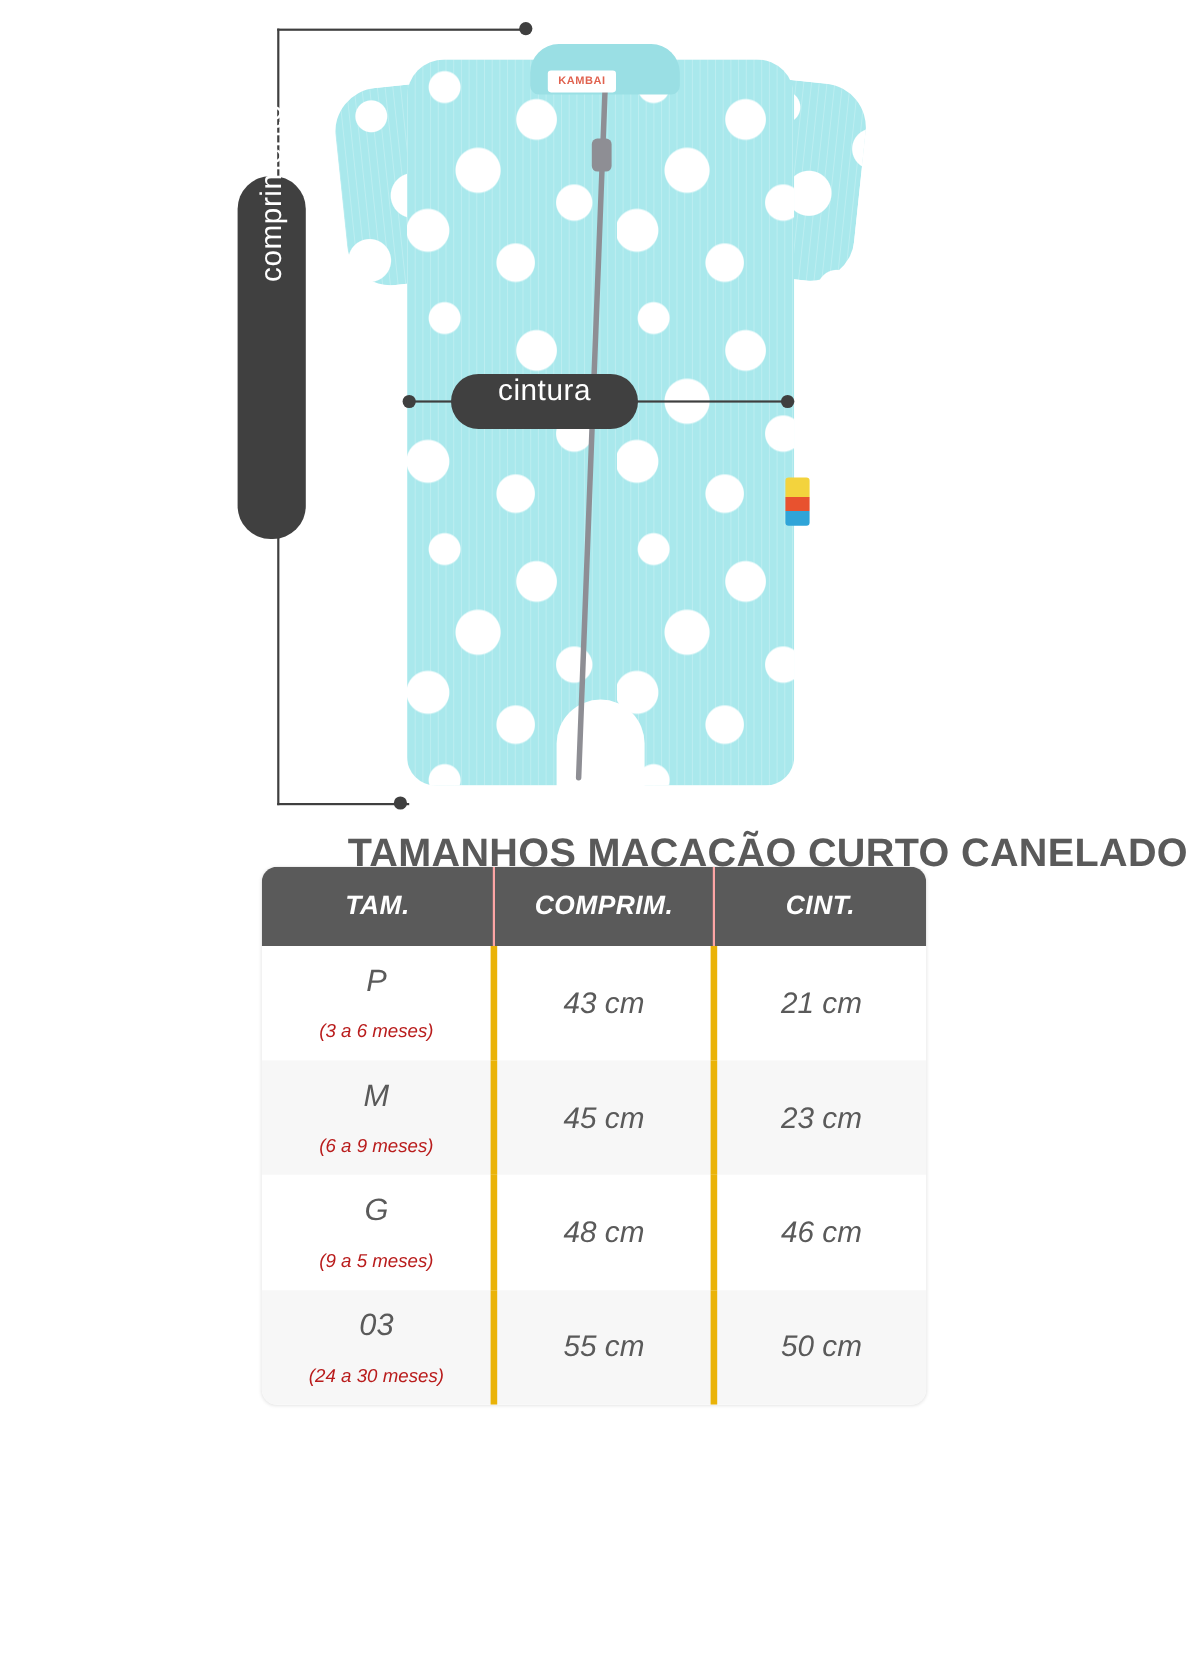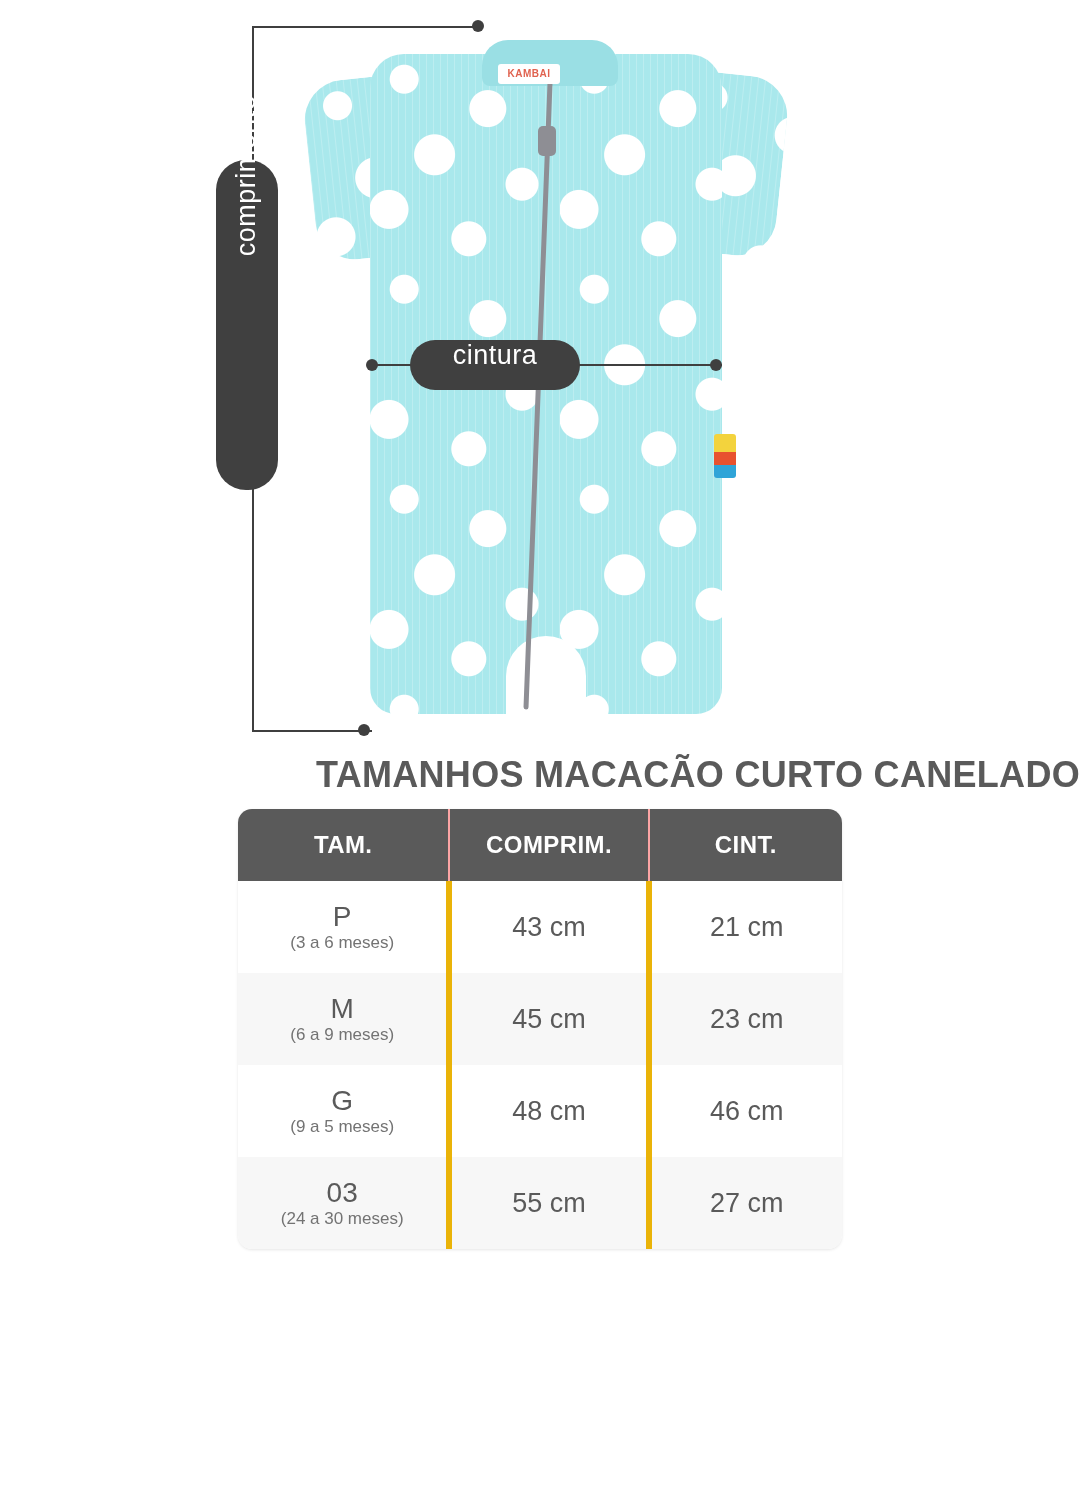--- a/index.html
+++ b/index.html
@@ -162,25 +162,26 @@
     text-align: right;
     font-size: 36px;
     font-weight: bold;
     color: #5a5a5a;
     letter-spacing: .3px;
   }
 
   
   .table-wrap {
     position: absolute;
-    left: 238px; top: 809px;
+    left: 238px; top: 788px;
     width: 604px;
     border-radius: 14px;
     overflow: hidden;
     box-shadow: 0 1px 3px rgba(0,0,0,0.10);
+    font-style: italic;
   }
   table { width: 100%; border-collapse: collapse; }
   thead th {
     background: #5a5a5a;
     color: #ffffff;
     font-size: 24px;
     font-weight: bold;
     padding: 22px 0;
     letter-spacing: .4px;
   }
@@ -191,21 +192,21 @@
     color: #5a5a5a;
     padding: 16px 0;
     font-size: 27px;
     height: 92px;
     vertical-align: middle;
   }
   tbody tr:nth-child(odd) { background: #ffffff; }
   tbody tr:nth-child(even) { background: #f7f7f7; }
   tbody td.sep { border-left: 6px solid #eab308; }
   .size-main { display: block; font-size: 28px; line-height: 1.15; }
-  .size-sub { display: block; font-size: 17px; color: #737373; margin-top: 0; }
+  .size-sub { display: block; font-size: 17px; color: #b91c1c; margin-top: 20px; }
 </style>
 </head>
 <body>
 
 <div class="page">
 
   <div class="hero">
 
     <div class="garment">
       <div class="fabric sleeve-l"></div>
@@ -271,19 +272,19 @@
             </td>
             <td class="sep">48 cm</td>
             <td class="sep">46 cm</td>
           </tr>
           <tr>
             <td>
               <span class="size-main">03</span>
               <span class="size-sub">(24 a 30 meses)</span>
             </td>
             <td class="sep">55 cm</td>
-            <td class="sep">27 cm</td>
+            <td class="sep">50 cm</td>
           </tr>
         </tbody>
     </table>
   </div>
 
 </div>
 
 </body></html>

